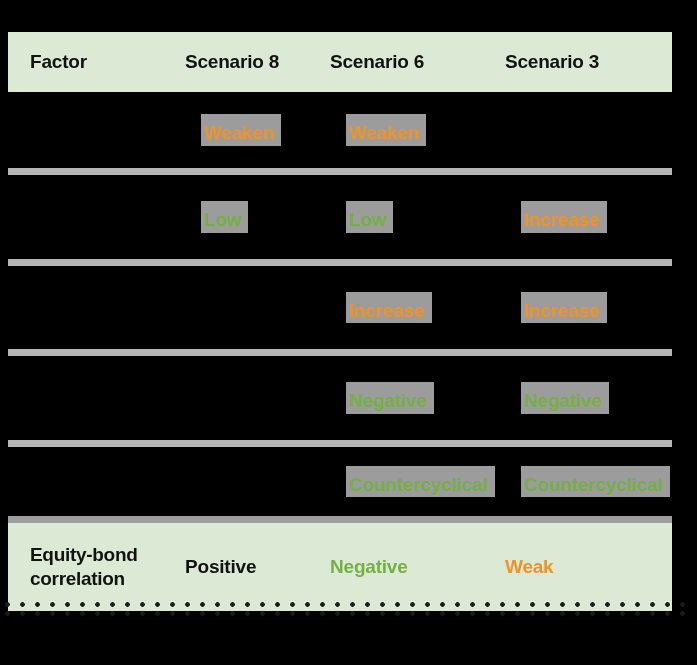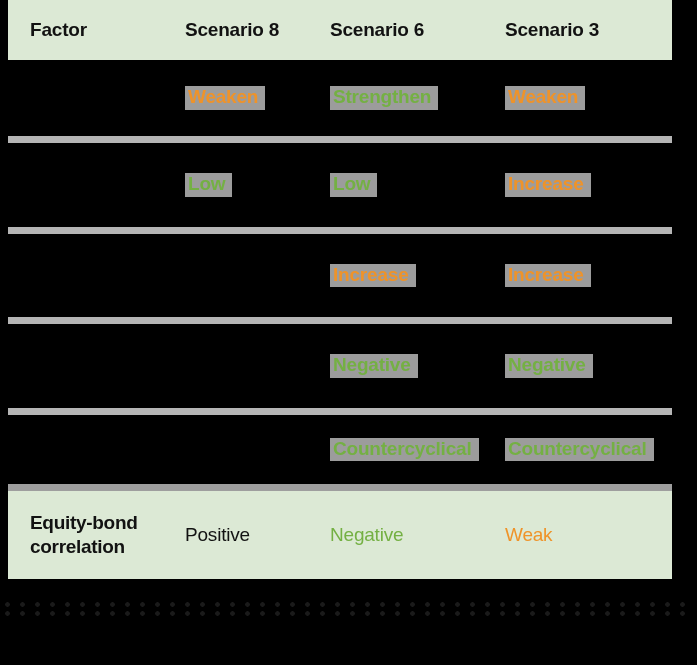--- a/index.html
+++ b/index.html
@@ -5,21 +5,21 @@
   html,body{margin:0;padding:0;}
   body{
     width:697px;height:665px;
     background:#000000;
     font-family:"Liberation Sans",sans-serif;
     position:relative;
     overflow:hidden;
   }
   .table-canvas{
     position:absolute;
-    left:8px;top:0;
+    left:8px;top:32px;
     width:664px;
   }
   .grid-row{
     display:grid;
     grid-template-columns:155px 145px 175px 1fr;
     align-items:center;
     padding-left:22px;
     box-sizing:border-box;
   }
   .header-row{
@@ -43,45 +43,46 @@
   .row-5{height:69px;}
   .divider{
     height:7px;
     background:#b5b5b5;
     border:none;margin:0;
   }
   .divider-dark{background:#9e9e9e;}
   .chip{
     display:inline-block;
     background:#9c9c9c;
-    padding:0 7px 2px 3px;
+    padding:8px 7px 2px 3px;
     font-size:19px;
     font-weight:bold;
     letter-spacing:-0.2px;
     line-height:1.15;
+    margin-left:16px;
   }
   .chip:empty{display:none;}
   .cell-wrap{justify-self:start;}
   [data-color="orange"]{color:#ef9329;}
   [data-color="green"]{color:#74b043;}
   [data-color="black"]{color:#121212;}
   .summary-row{
     background:#dce9d5;
     height:88px;
     font-size:19px;
   }
   .summary-factor{
     font-weight:bold;
     color:#121212;
     line-height:1.25;
     letter-spacing:-0.3px;
     max-width:135px;
   }
   .summary-value{
-    font-weight:400;
+    font-weight:700;
     letter-spacing:-0.2px;
   }
   .footer-artifact{
     position:absolute;
     left:0;top:600px;
     width:690px;height:18px;
     background-image:radial-gradient(circle,#1a1a1a 2px,transparent 2.6px);
     background-size:15px 9px;
   }
 </style>
@@ -93,21 +94,20 @@
   <div class="grid-row header-row">
     <span>Factor</span>
     <span>Scenario 8</span>
     <span>Scenario 6</span>
     <span>Scenario 3</span>
   </div>
 
   <div class="grid-row data-row row-1">
     <span></span>
     <span class="cell-wrap"><span class="chip" data-color="orange">Weaken</span></span>
-    <span class="cell-wrap"><span class="chip" data-color="green">Strengthen</span></span>
     <span class="cell-wrap"><span class="chip" data-color="orange">Weaken</span></span>
   </div>
   <div class="divider"></div>
 
   <div class="grid-row data-row row-2">
     <span></span>
     <span class="cell-wrap"><span class="chip" data-color="green">Low</span></span>
     <span class="cell-wrap"><span class="chip" data-color="green">Low</span></span>
     <span class="cell-wrap"><span class="chip" data-color="orange">Increase</span></span>
   </div>

